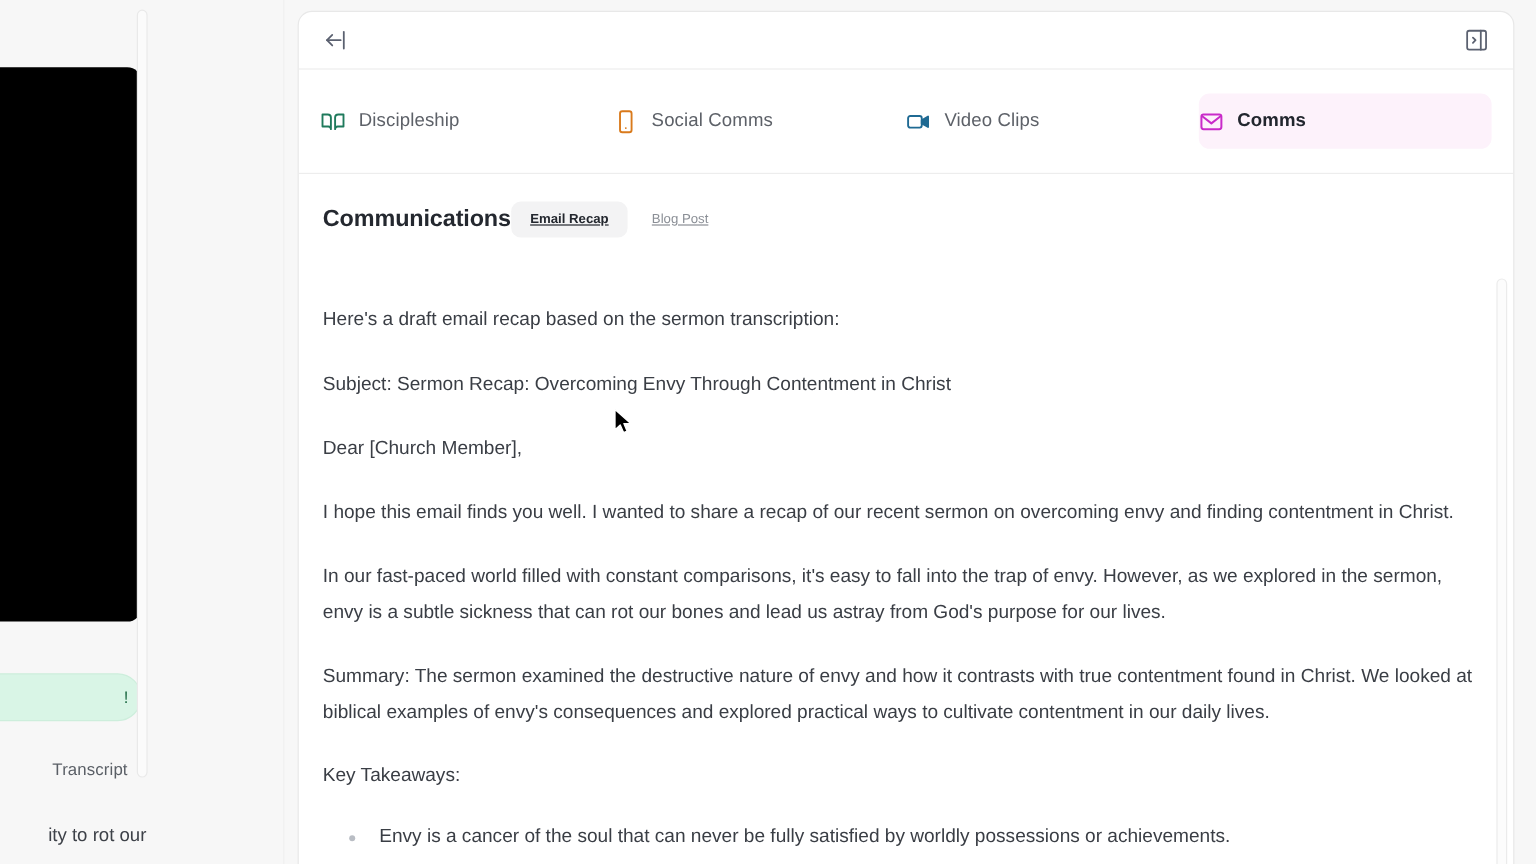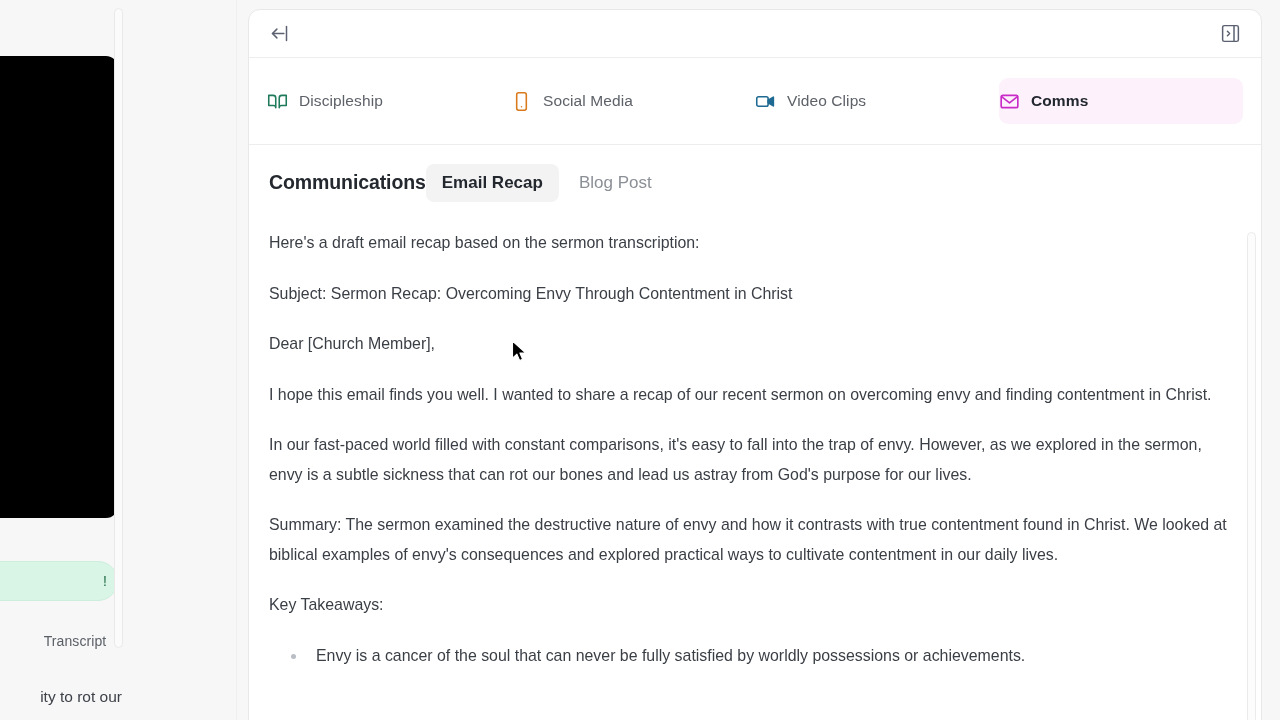--- a/index.html
+++ b/index.html
@@ -174,44 +174,46 @@
 
   .seg-group {
     display: flex;
     align-items: center;
     gap: 4px;
   }
 
   .seg {
     padding: 9px 16px;
     border-radius: 8px;
-    font-size: 17px;
+    font-size: 11px;
     color: #8b8f96;
     cursor: pointer;
     white-space: nowrap;
+    text-decoration: underline;
   }
 
   .seg.active {
     background: #f3f3f4;
     color: #23272e;
     font-weight: bold;
   }
 
   
   .doc-body {
     position: relative;
     padding: 8px 30px 0 20px;
   }
 
   .doc-p {
     font-size: 15.9px;
     line-height: 29.5px;
     color: #3a3e45;
     margin-bottom: 21px;
     max-width: 980px;
+    margin-top: 24px;
   }
 
   .doc-ul {
     list-style: none;
     margin: 12px; padding: 0;
   }
 
   .doc-li {
     position: relative;
     font-size: 15.9px;
@@ -304,21 +306,21 @@
         <span>Discipleship</span>
       </div>
 
       <div class="tab">
         <span class="tab-icon">
           <svg width="21" height="21" viewBox="0 0 24 24" fill="none" stroke="#d97a1c" stroke-width="1.8" stroke-linecap="round" stroke-linejoin="round">
             <rect x="6.5" y="2" width="11" height="20" rx="2.2"></rect>
             <circle cx="12" cy="18" r=".9" fill="#d97a1c" stroke="none"></circle>
           </svg>
         </span>
-        <span>Social Media</span>
+        <span>Social Comms</span>
       </div>
 
       <div class="tab">
         <span class="tab-icon">
           <svg width="21" height="21" viewBox="0 0 24 24" fill="none" stroke="#1f6a93" stroke-width="1.8" stroke-linecap="round" stroke-linejoin="round">
             <rect x="2" y="6.5" width="13" height="11" rx="2"></rect>
             <path d="M15 10.5l6-3.5v10l-6-3.5z" fill="#1f6a93"></path>
           </svg>
         </span>
         <span>Video Clips</span>

